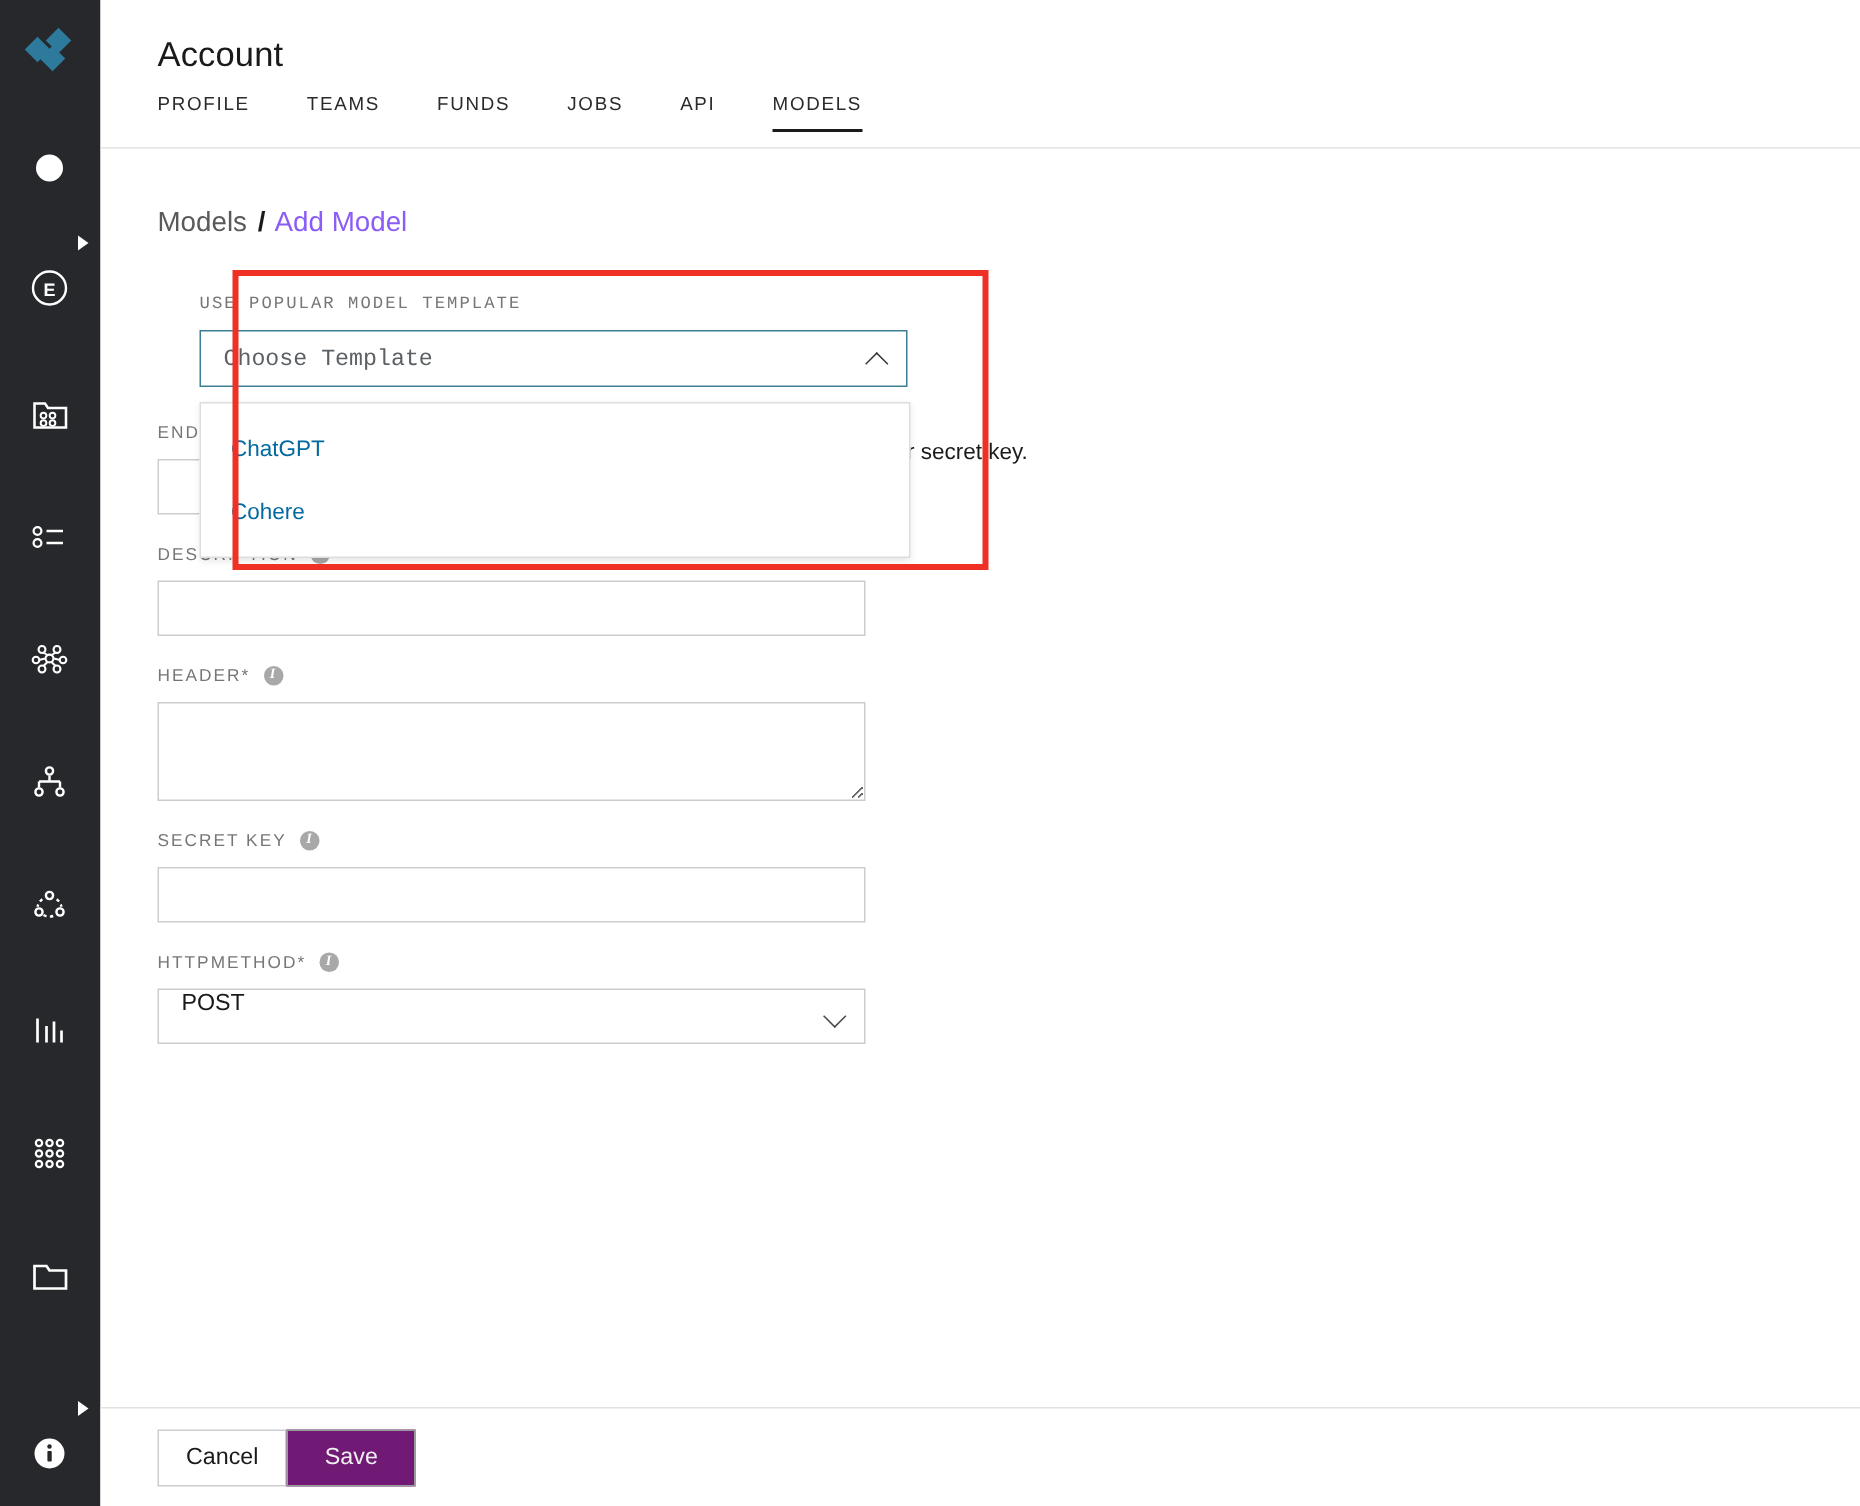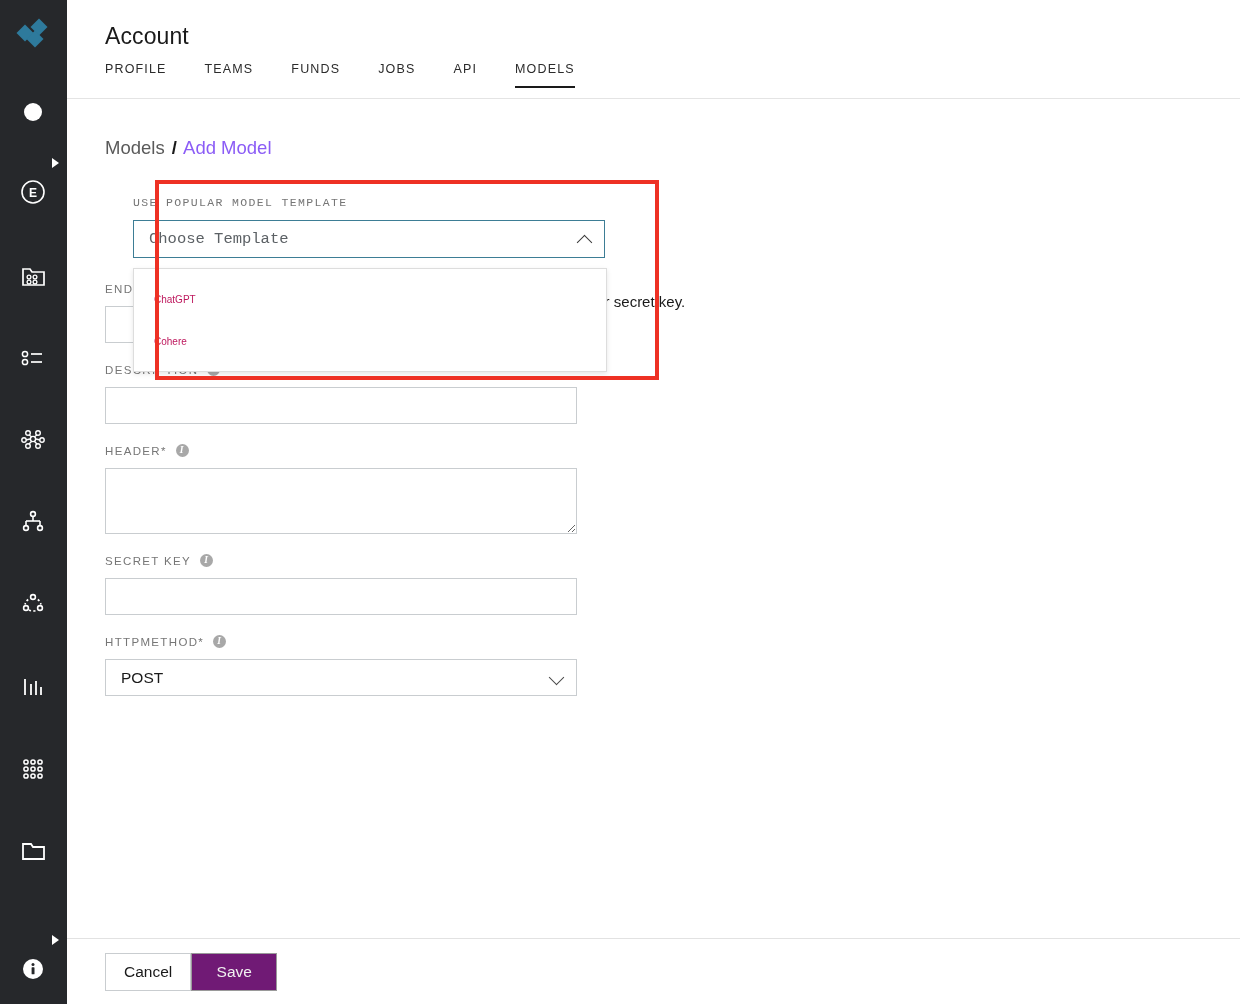--- a/index.html
+++ b/index.html
@@ -97,21 +97,21 @@
     border: 1px solid #c9cdd0; background: #fff;
     font-size: 15px; color: #222;
     padding: 0 15px;
     font-family: "Liberation Sans", sans-serif;
     display: flex; align-items: center;
   }
   textarea.ctrl { height: 66px; padding: 9px 15px; resize: vertical; line-height: 1.4; display:block;}
   .select-ctrl {
     position: relative; width: 472px; height: 37px;
     border: 1px solid #c9cdd0; background: #fff;
-    display: flex; align-items: center; padding: 16px 15px;
+    display: flex; padding: 0 15px;
     font-size: 15.5px; color: #1a1a1a; cursor: pointer;
   }
   .chev {
     position: absolute; right: 14px; top: 50%;
     width: 11px; height: 11px; margin-top: -6px;
     border-right: 1.6px solid #4a4a4a; border-bottom: 1.6px solid #4a4a4a;
     transform: rotate(45deg);
   }
 
   
@@ -138,21 +138,21 @@
   }
   .dropdown-menu {
     position: absolute; top: 268px; left: 66px;
     width: 474px; height: 104px;
     background: #fff; border: 1px solid #dddddd;
     box-shadow: 0 2px 5px rgba(0,0,0,0.10);
     z-index: 30; padding-top: 9px;
   }
   .dropdown-item {
     height: 42px; display: flex; align-items: center;
-    padding: 0 20px; font-size: 10px; color: #be185d;
+    padding: 0 20px; font-size: 15px; color: #0369a1;
     cursor: pointer;
   }
 
   .helper-text {
     position: absolute; top: 293px; left: 380px;
     font-size: 15px; color: #1a1a1a; white-space: nowrap;
     z-index: 5;
   }
 
   .redbox {

